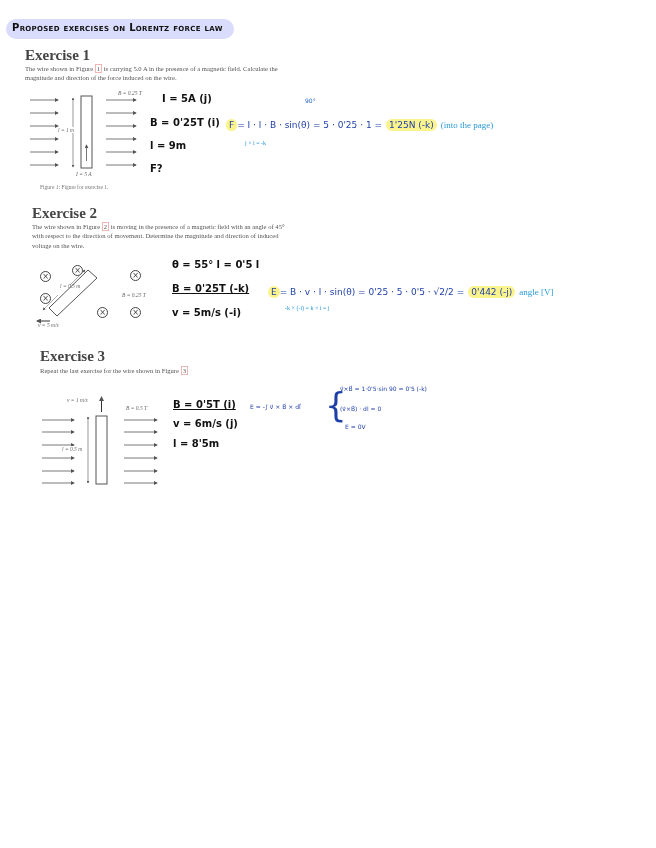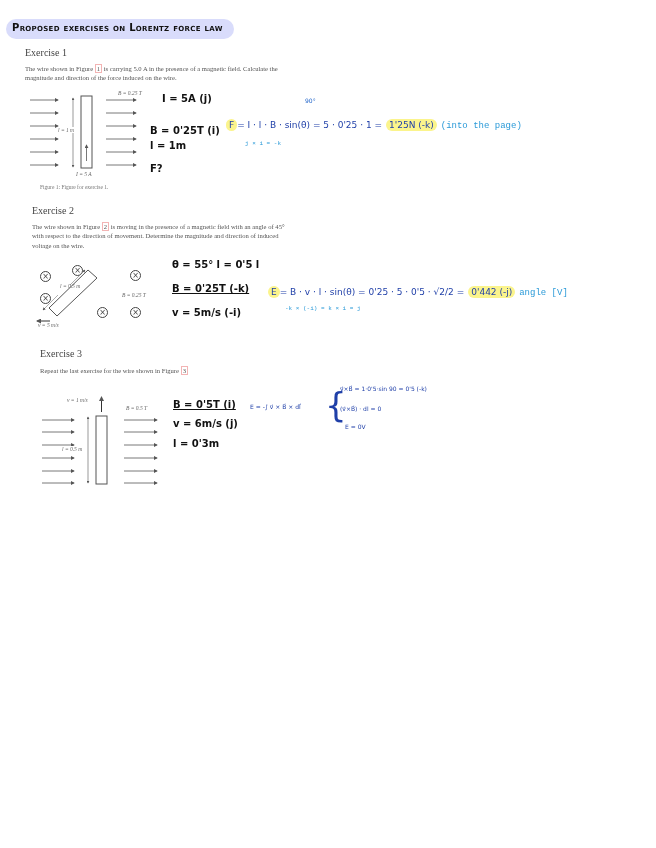--- a/index.html
+++ b/index.html
@@ -1,28 +1,28 @@
 <!DOCTYPE html>
 <html><head>
 <meta charset="utf-8">
 <style>
   html,body{margin:0;padding:0;background:#fff;}
   body{width:656px;height:848px;position:relative;overflow:hidden;font-family:"Liberation Serif",serif;color:#333;}
   .abs{position:absolute;}
   .title-pill{left:6px;top:19px;width:228px;height:20px;background:#d9dcfb;border-radius:10px;}
   .title-text{left:12px;top:22px;font-family:"DejaVu Sans",sans-serif;font-size:10px;font-weight:bold;letter-spacing:0.3px;color:#111;font-variant:small-caps;white-space:nowrap;}
-  .ex-head{font-size:10px;font-weight:normal;color:#444;white-space:nowrap;}
+  .ex-head{font-size:15px;font-weight:bold;color:#444;white-space:nowrap;}
   .para{font-size:6.6px;line-height:9.3px;color:#555;width:335px;}
   .ref{border:1px solid #f3b4b4;padding:0 1px;}
   .caption{font-size:5.5px;color:#777;white-space:nowrap;}
   .lbl{font-size:5.5px;color:#666;font-style:italic;white-space:nowrap;}
   .hw{font-family:"DejaVu Sans",sans-serif;font-size:10px;font-weight:bold;color:#111;white-space:nowrap;}
   .hwb{font-family:"DejaVu Sans",sans-serif;font-size:9px;color:#1d62c9;white-space:nowrap;}
   .hwd{font-family:"DejaVu Sans",sans-serif;font-size:9px;color:#1f3fa8;white-space:nowrap;}
-  .hwc{font-family:Liberation Mono, monospace;font-size:9px;color:#2b9ad8;white-space:nowrap;}
+  .hwc{font-family:Liberation Serif, serif;font-size:9px;color:#2b9ad8;white-space:nowrap;}
   .small{font-size:6px;}
   .hl{background:#fbf48c;border-radius:8px;padding:1px 3px;}
   .xcirc{width:9px;height:9px;border:1px solid #444;border-radius:50%;font-size:8px;line-height:9px;text-align:center;color:#444;font-family:"DejaVu Sans",sans-serif;}
 </style>
 </head>
 <body>
 
 <div class="abs title-pill"></div>
 <div class="abs title-text">Proposed exercises on Lorentz force law</div>
 
@@ -56,22 +56,22 @@
   <line x1="58.5" y1="68" x2="58.5" y2="52" stroke="#555" stroke-width="0.8" marker-end="url(#ah)"></line>
   <line x1="45" y1="40" x2="45" y2="5" stroke="#555" stroke-width="0.6" marker-end="url(#ah)"></line>
   <line x1="45" y1="40" x2="45" y2="74" stroke="#555" stroke-width="0.6" marker-end="url(#ah)"></line>
 </svg>
 <div class="abs lbl" style="left:118px;top:90px;">B = 0.25 T</div>
 <div class="abs lbl" style="left:58px;top:127px;background:#fff;">l = 1 m</div>
 <div class="abs lbl" style="left:76px;top:171px;">I = 5 A</div>
 <div class="abs caption" style="left:40px;top:184px;">Figure 1: Figure for exercise 1.</div>
 
 <div class="abs hw" style="left:150px;top:93px;margin-left:12px;">I = 5A (j)</div>
-<div class="abs hw" style="left:150px;top:125px;">B = 0'25T (i)</div>
-<div class="abs hw" style="left:150px;top:140px;">l = 1m</div>
+<div class="abs hw" style="left:150px;top:117px;">B = 0'25T (i)</div>
+<div class="abs hw" style="left:150px;top:140px;">l = 9m</div>
 <div class="abs hw" style="left:150px;top:163px;">F?</div>
 
 <div class="abs hwb small" style="left:305px;top:97px;">90°</div>
 <div class="abs" style="left:226px;top:114px;">
   <span class="hwd hl">F</span><span class="hwd">= I · l · B · sin(θ) = 5 · 0'25 · 1 =</span>
   <span class="hwd hl">1'25N (-k)</span>
   <span class="hwc">(into the page)</span>
 </div>
 <div class="abs hwc small" style="left:245px;top:140px;">j ×        i  = -k</div>
 
@@ -143,19 +143,19 @@
   <line x1="61.5" y1="18" x2="61.5" y2="3" stroke="#333" stroke-width="1" marker-end="url(#ah3)"></line>
   <line x1="48" y1="55" x2="48" y2="23" stroke="#555" stroke-width="0.6" marker-end="url(#ah3)"></line>
   <line x1="48" y1="55" x2="48" y2="89" stroke="#555" stroke-width="0.6" marker-end="url(#ah3)"></line>
 </svg>
 <div class="abs lbl" style="left:67px;top:397px;">v = 1 m/s</div>
 <div class="abs lbl" style="left:126px;top:405px;">B = 0.5 T</div>
 <div class="abs lbl" style="left:62px;top:446px;background:#fff;">l = 0.5 m</div>
 
 <div class="abs hw" style="left:173px;top:399px;text-decoration:underline;">B = 0'5T (i)</div>
 <div class="abs hw" style="left:173px;top:418px;">v = 6m/s (j)</div>
-<div class="abs hw" style="left:173px;top:438px;">l = 0'3m</div>
+<div class="abs hw" style="left:173px;top:438px;">l = 8'5m</div>
 
 <div class="abs hwd small" style="left:250px;top:403px;">E = -∫ v⃗ × B⃗ × dl⃗</div>
 <div class="abs hwd" style="left:325px;top:388px;font-size:34px;line-height:34px;font-weight:normal;">{</div>
 <div class="abs hwd small" style="left:340px;top:385px;">v⃗×B⃗ = 1·0'5·sin 90 = 0'5 (-k)</div>
 <div class="abs hwd small" style="left:340px;top:405px;">(v⃗×B⃗) · dl = 0</div>
 <div class="abs hwd small" style="left:345px;top:423px;">E = 0V</div>
 
 </body></html>

